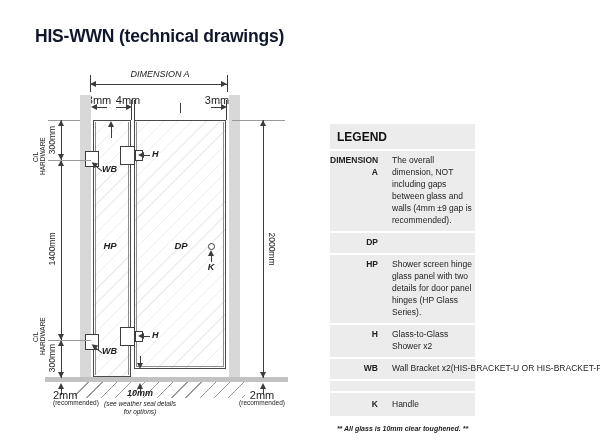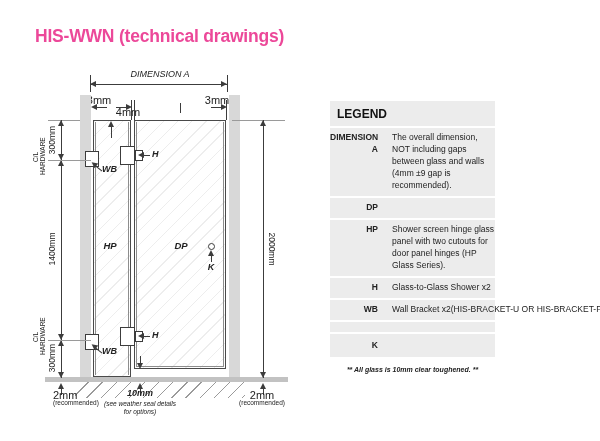--- a/index.html
+++ b/index.html
@@ -1,18 +1,18 @@
 <!DOCTYPE html>
 <html><head>
 <meta charset="utf-8">
 <style>
   html,body{margin:0;padding:0;background:#fff;}
   body{font-family:"Liberation Sans",sans-serif;color:#222;}
   .stage{position:relative;width:600px;height:441px;background:#fff;overflow:hidden;}
-  .title{position:absolute;left:35px;top:26px;margin:0;font-size:17.5px;font-weight:bold;letter-spacing:-0.2px;color:#ec4899;}
+  .title{position:absolute;left:35px;top:26px;margin:0;font-size:17.5px;font-weight:bold;letter-spacing:-0.2px;color:#0f172a;}
   
   .hl{position:absolute;height:1px;background:#3c3c3c;}
   .vl{position:absolute;width:1px;background:#3c3c3c;}
   .gl{background:#9a9a9a;}
   
   .arru,.arrd,.arrl,.arrr{position:absolute;width:0;height:0;}
   .arru{border-left:3px solid transparent;border-right:3px solid transparent;border-bottom:6px solid #3c3c3c;}
   .arrd{border-left:3px solid transparent;border-right:3px solid transparent;border-top:6px solid #3c3c3c;}
   .arrl{border-top:3px solid transparent;border-bottom:3px solid transparent;border-right:6px solid #3c3c3c;}
   .arrr{border-top:3px solid transparent;border-bottom:3px solid transparent;border-left:6px solid #3c3c3c;}
@@ -29,21 +29,21 @@
   .floor{position:absolute;background:#c2c2c2;}
   .hatch{position:absolute;background:repeating-linear-gradient(135deg,transparent 0 9px,#9a9a9a 9px 10px);}
   .glass{position:absolute;box-sizing:border-box;border:1px solid #4a4a4a;background:
     repeating-linear-gradient(135deg,rgba(110,110,110,0.12) 0 1px,transparent 1px 10px);}
   .glass-inner{position:absolute;top:1px;bottom:1px;left:1px;right:1px;border-left:1px solid #8d8d8d;border-right:1px solid #8d8d8d;}
   .hw{position:absolute;box-sizing:border-box;background:#fff;border:1px solid #3c3c3c;}
   .knob{position:absolute;width:7px;height:7px;border:1px solid #3c3c3c;border-radius:50%;background:#fff;box-sizing:border-box;}
   .leader{position:absolute;width:9px;height:1px;background:#3c3c3c;transform-origin:left center;transform:rotate(38deg);}
   .r38{transform:rotate(38deg);}
   
-  .legend-wrap{position:absolute;left:330px;top:101px;width:165px;}
+  .legend-wrap{position:absolute;left:330px;top:124px;width:145px;}
   .legend{background:#ececec;}
   .lheader{font-size:12px;font-weight:bold;color:#111;padding:6px 7px 5px 7px;border-bottom:2px solid #fff;}
   .lrow{display:flex;padding:3px 0 5px 0;border-bottom:2px solid #fff;}
   .lrow:last-child{border-bottom:none;}
   .lkey{width:48px;text-align:right;font-weight:bold;font-size:8.5px;line-height:12px;flex:none;}
   .ldesc{margin-left:14px;width:104px;font-size:8.5px;line-height:12px;}
   .nowrap{white-space:nowrap;overflow:visible;}
   .lspacer{height:10px;border-bottom:2px solid #fff;}
   .footnote{margin-top:9px;text-align:center;font-style:italic;font-weight:bold;font-size:7px;color:#222;}
 </style>
@@ -55,21 +55,21 @@
   <h1 class="title">HIS-WWN (technical drawings)</h1>
 
   <div class="vl" style="left:90px;top:75px;height:17px;"></div>
   <div class="vl" style="left:227px;top:75px;height:17px;"></div>
   <div class="hl" style="left:91px;top:84px;width:136px;"></div>
   <div class="arrl" style="left:90px;top:81px;"></div>
   <div class="arrr" style="left:221px;top:81px;"></div>
   <div class="lbl it ctr fs9" style="left:105px;top:70px;width:110px;">DIMENSION A</div>
 
   <div class="lbl ctr" style="left:84px;top:94px;width:30px;">3mm</div>
-  <div class="lbl ctr" style="left:113px;top:106px;width:30px;">4mm</div>
+  <div class="lbl ctr" style="left:113px;top:94px;width:30px;">4mm</div>
   <div class="lbl ctr" style="left:202px;top:94px;width:30px;">3mm</div>
 
   <div class="hl" style="left:94px;top:107px;width:13px;"></div>
   <div class="arrl" style="left:91px;top:104px;"></div>
   <div class="vl" style="left:90px;top:101px;height:11px;"></div>
   <div class="hl" style="left:116px;top:107px;width:11px;"></div>
   <div class="arrr" style="left:126px;top:104px;"></div>
   <div class="vl" style="left:131px;top:100px;height:20px;"></div>
   <div class="vl" style="left:134px;top:100px;height:20px;"></div>
   <div class="hl" style="left:211px;top:107px;width:11px;"></div>
@@ -166,31 +166,32 @@
       <div class="lheader">LEGEND</div>
       <div class="lrow">
         <div class="lkey">DIMENSION A</div>
         <div class="ldesc">The overall dimension, NOT including gaps between glass and walls (4mm ±9 gap is recommended).</div>
       </div>
       <div class="lrow">
         <div class="lkey">DP</div>
       </div>
       <div class="lrow">
         <div class="lkey">HP</div>
-        <div class="ldesc">Shower screen hinge glass panel with two cutouts for door panel hinges (HP Glass Series).</div>
+        <div class="ldesc">Shower screen hinge glass panel with two details for door panel hinges (HP Glass Series).</div>
       </div>
       <div class="lrow">
         <div class="lkey">H</div>
         <div class="ldesc">Glass-to-Glass Shower x2</div>
       </div>
       <div class="lrow">
         <div class="lkey">WB</div>
         <div class="ldesc nowrap">Wall Bracket x2(HIS-BRACKET-U OR HIS-BRACKET-F)</div>
       </div>
       <div class="lspacer"></div>
       <div class="lrow" style="padding:5px 0 6px 0;">
         <div class="lkey">K</div>
+        <div class="ldesc">Handle</div>
       </div>
     </div>
     <div class="footnote">** All glass is 10mm clear toughened. **</div>
   </div>
 
 </div>
 
 </body></html>

